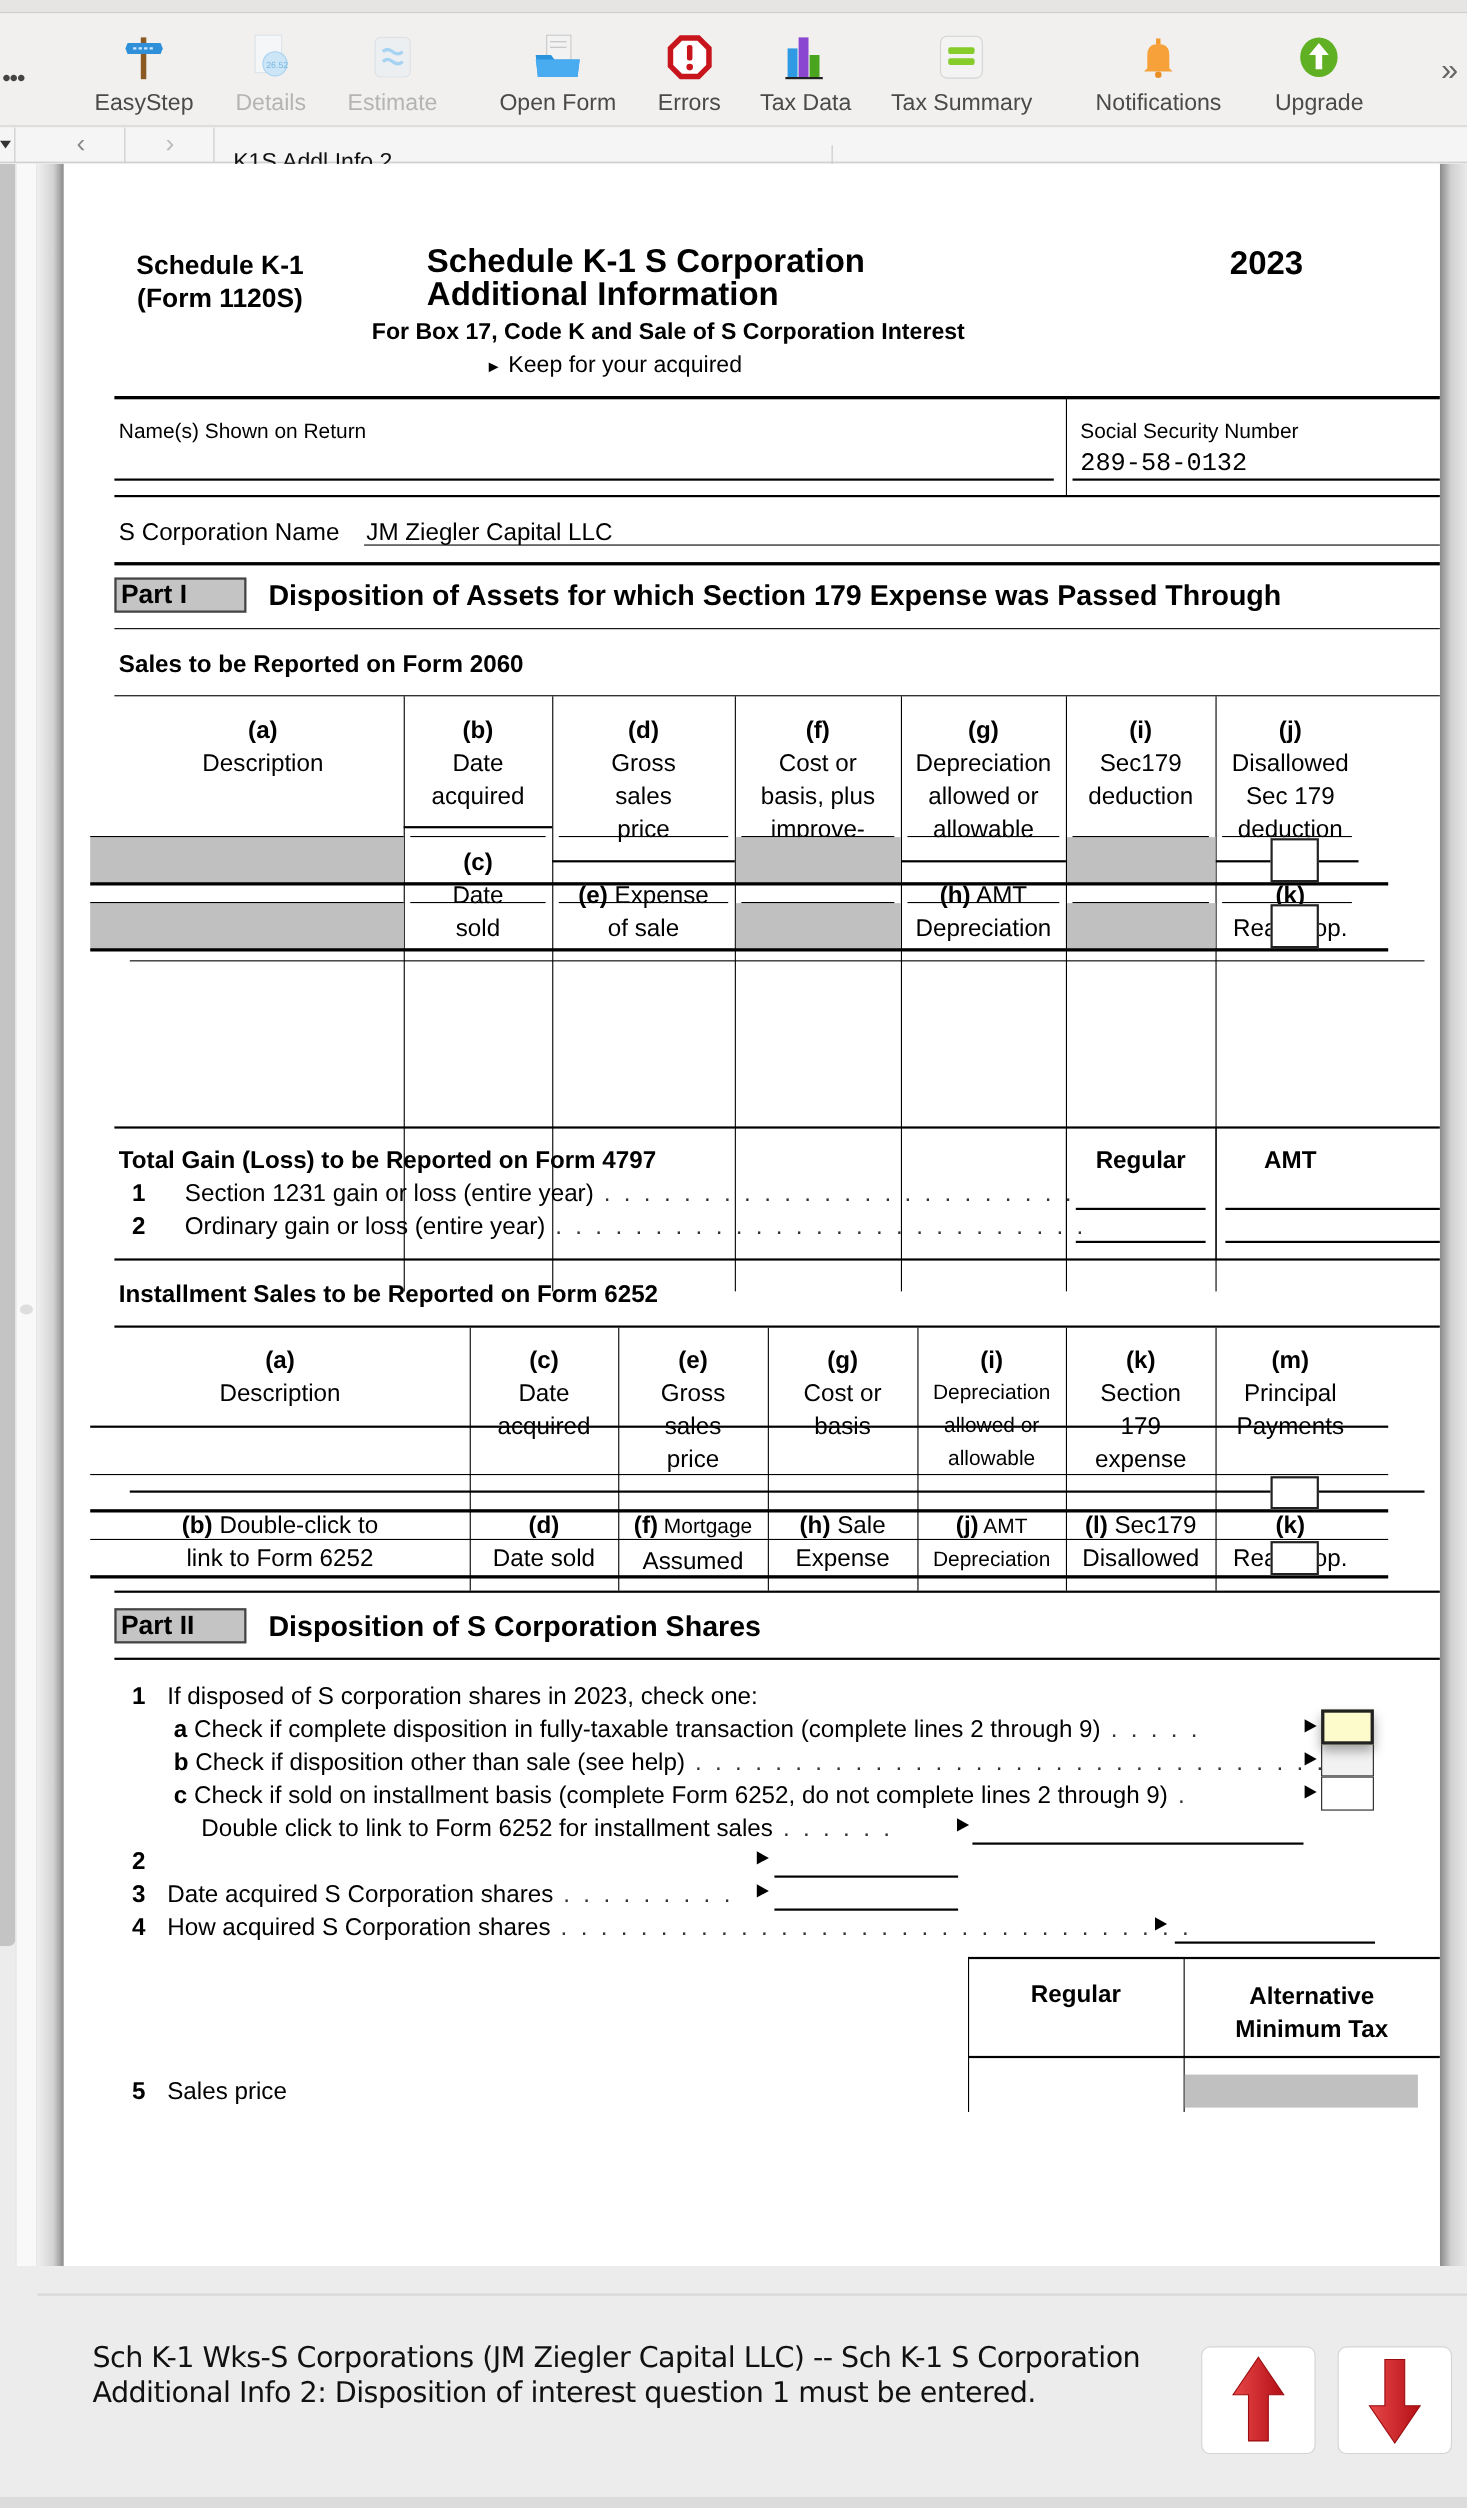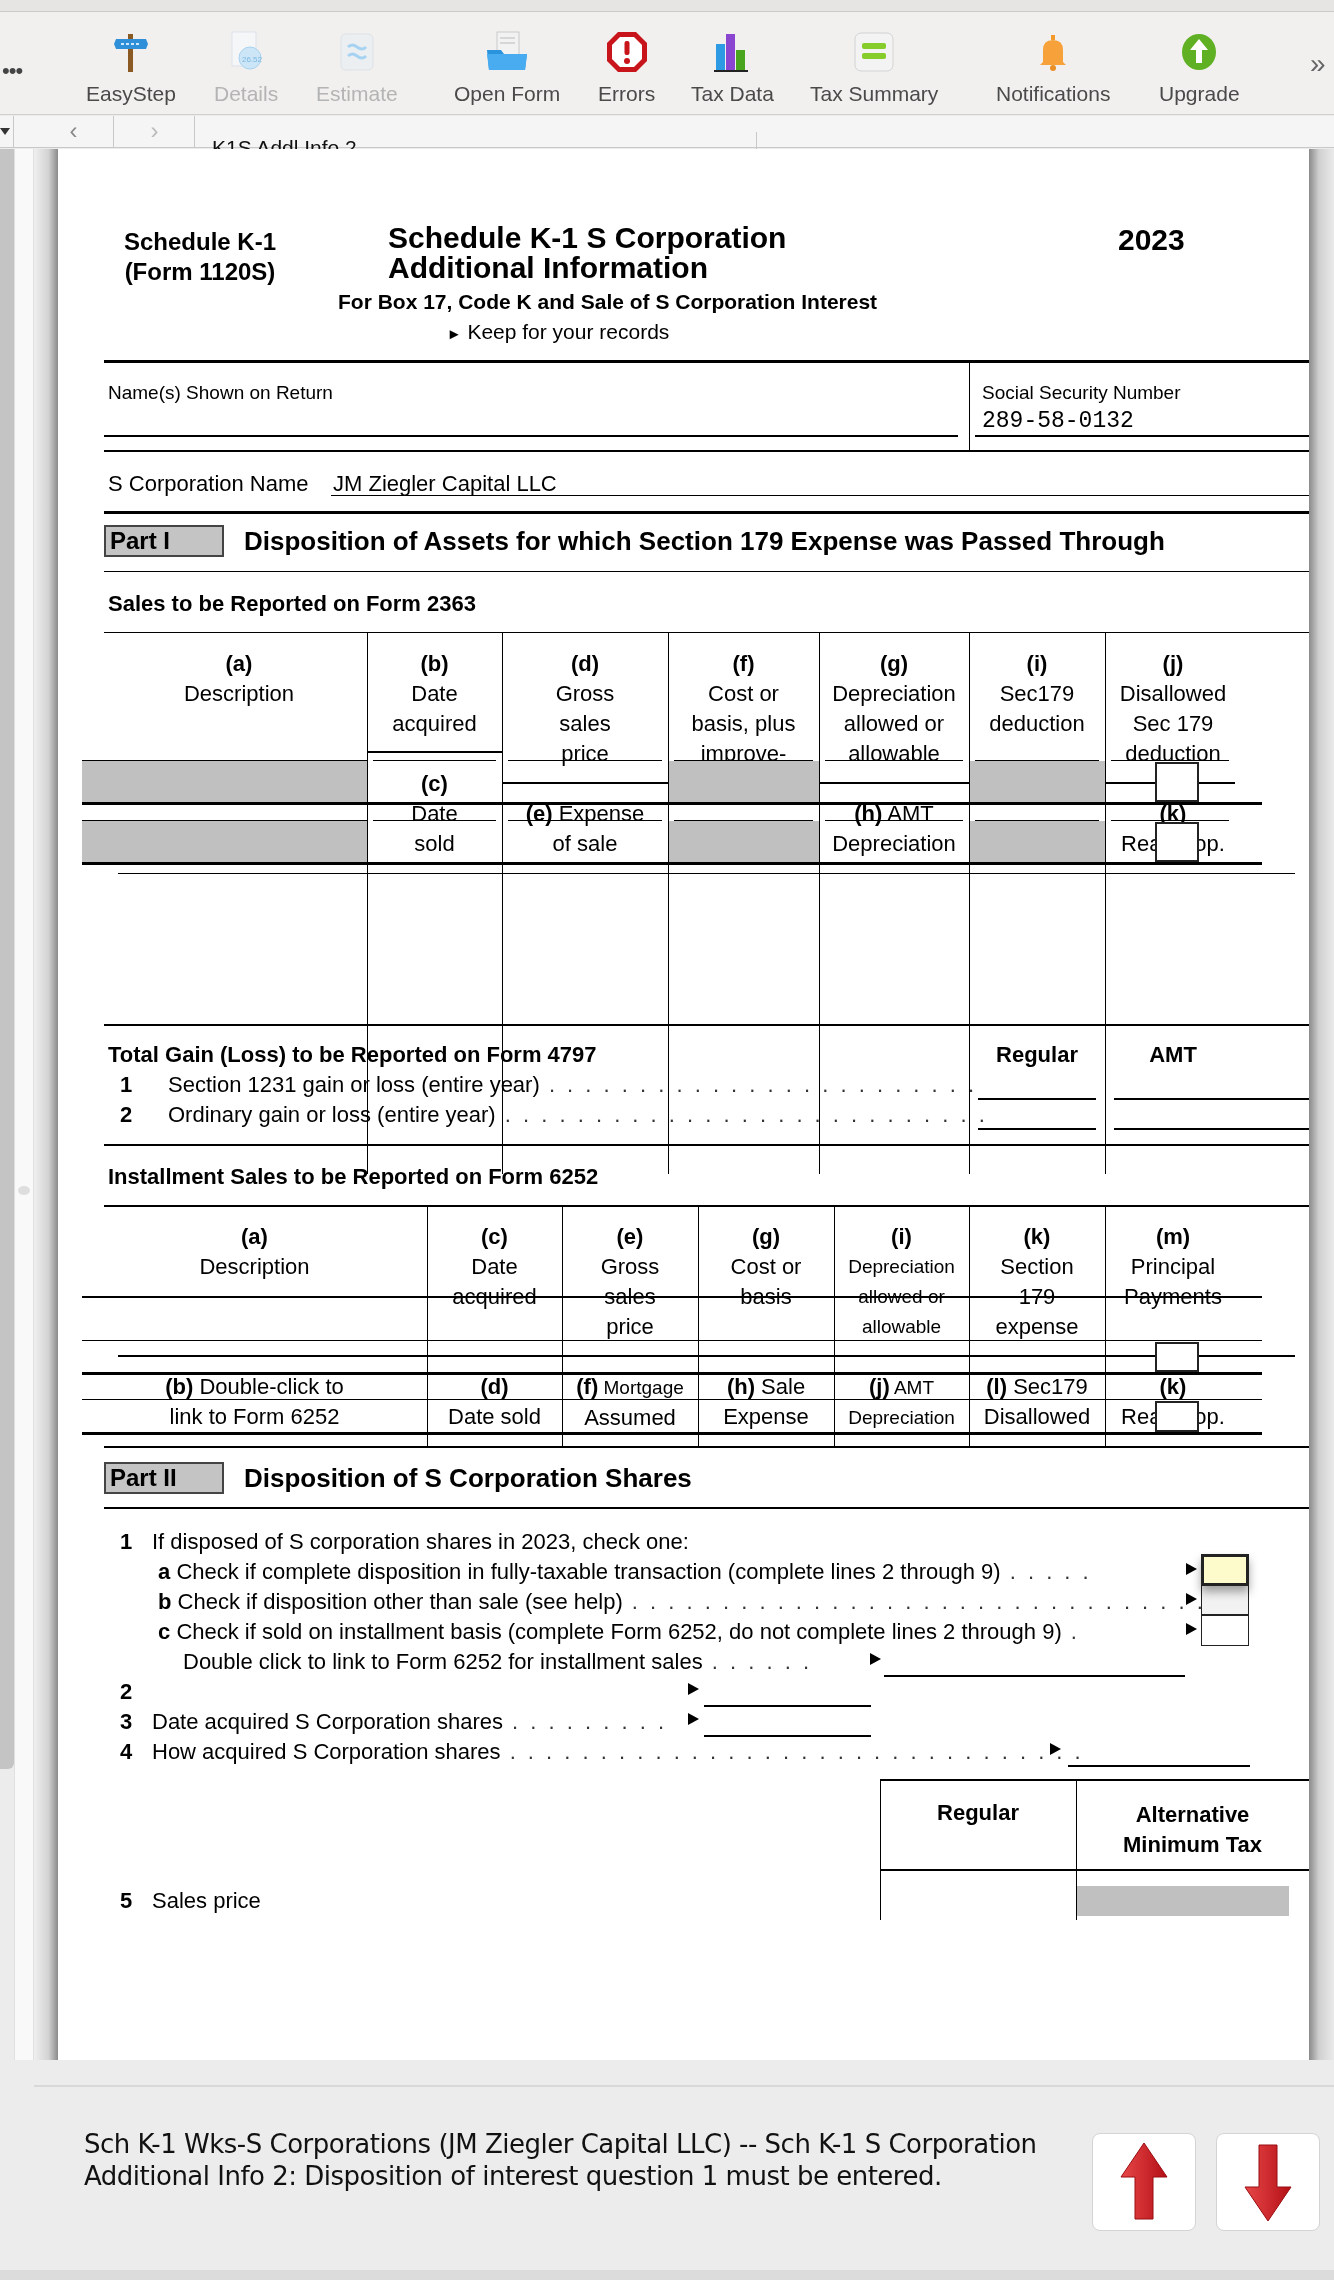--- a/index.html
+++ b/index.html
@@ -176,42 +176,42 @@
     <div>Schedule K-1</div>
     <div>(Form 1120S)</div>
   </div>
   <div class="t b c" style="left:330px;top:74px;width:300px;font-size:30px;line-height:30px;">
     <div>Schedule K-1 S Corporation</div>
     <div>Additional Information</div>
   </div>
   <div class="t b c" style="left:280px;top:141px;width:400px;font-size:21px;">For Box 17, Code K and Sale of S Corporation Interest</div>
   <div class="t c" style="left:380px;top:171px;width:240px;font-size:21px;">
     <span style="font-size:15px;">►</span>
-    <span>Keep for your records</span>
+    <span>Keep for your acquired</span>
   </div>
   <div class="t b" style="left:1060px;top:74px;font-size:30px;">2023</div>
 
   <div class="hl" style="left:46px;top:211px;width:1205px;height:3px;"></div>
   <div class="vl" style="left:911px;top:212px;height:90px;"></div>
   <div class="t" style="left:50px;top:233px;font-size:19px;">Name(s) Shown on Return</div>
   <div class="hl" style="left:46px;top:286px;width:854px;height:2px;"></div>
   <div class="t" style="left:924px;top:233px;font-size:19px;">Social Security Number</div>
   <div class="t mono" style="left:924px;top:259px;font-size:23px;width:320px;height:30px;">289-58-0132</div>
   <div class="hl" style="left:917px;top:286px;width:334px;height:2px;"></div>
   <div class="hl" style="left:46px;top:301px;width:1205px;height:2px;"></div>
 
   <div class="t" style="left:50px;top:322px;font-size:22px;">S Corporation Name</div>
   <div class="t" style="left:275px;top:322px;font-size:22px;width:970px;height:28px;">JM Ziegler Capital LLC</div>
   <div class="hl" style="left:273px;top:346px;width:978px;height:1px;"></div>
 
   <div class="hl" style="left:46px;top:362px;width:1205px;height:3px;"></div>
   <div class="t b" style="left:46px;top:376px;width:120px;height:32px;background:#c4c4c4;border:2px solid #444;font-size:24px;line-height:28px;padding-left:4px;">Part I</div>
   <div class="t b" style="left:186px;top:377px;font-size:26px;">Disposition of Assets for which Section 179 Expense was Passed Through</div>
   <div class="hl" style="left:46px;top:422px;width:1205px;height:1px;"></div>
-  <div class="t b" style="left:50px;top:442px;font-size:22px;">Sales to be Reported on Form 2363</div>
+  <div class="t b" style="left:50px;top:442px;font-size:22px;">Sales to be Reported on Form 2060</div>
 
   <div class="hl" style="left:46px;top:483px;width:1205px;height:1px;"></div>
 
   <div class="vl" style="left:309px;top:484px;height:541px;"></div>
   <div class="vl" style="left:444px;top:484px;height:541px;"></div>
   <div class="vl" style="left:610px;top:484px;height:541px;"></div>
   <div class="vl" style="left:761px;top:484px;height:541px;"></div>
   <div class="vl" style="left:911px;top:484px;height:541px;"></div>
   <div class="vl" style="left:1047px;top:484px;height:541px;"></div>
 

